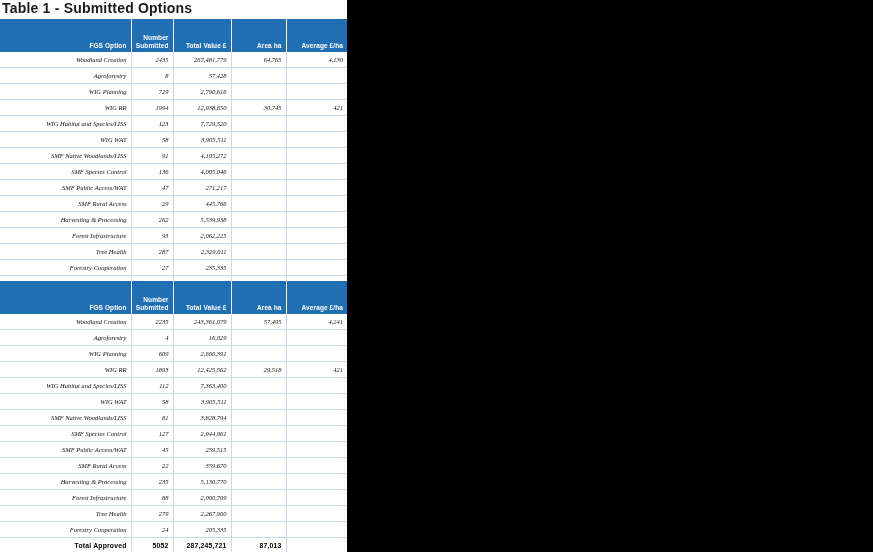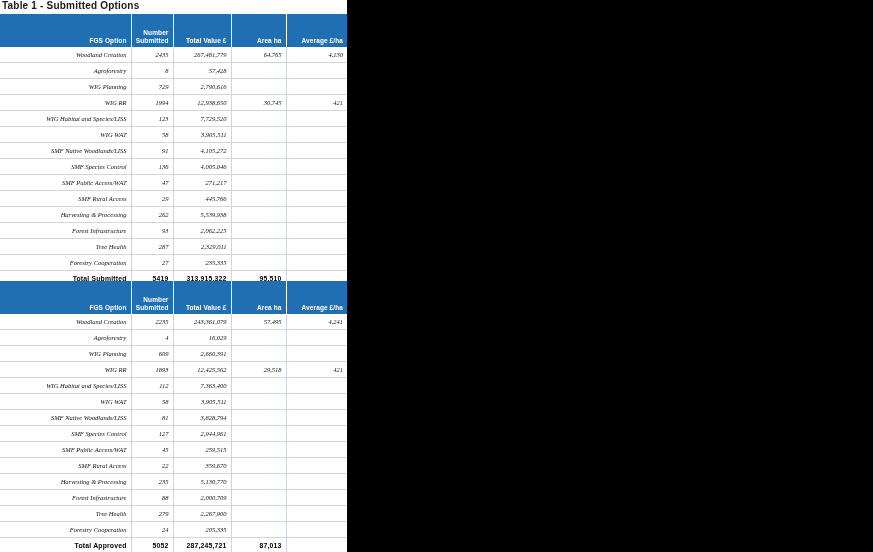--- a/index.html
+++ b/index.html
@@ -30,21 +30,21 @@
   }
   .table-block {
     position: absolute;
     left: 0;
     width: 347px;
   }
   #table1-block { top: 0px; }
   #table2-block { top: 281px; }
 
   .table-title {
-    font-size: 10px;
+    font-size: 14px;
     font-weight: bold;
     color: #1a1a1a;
     font-family: "Liberation Sans", sans-serif;
     padding: 0 8px 3px 2px;
     letter-spacing: 0.2px;
   }
   table.fgs {
     border-collapse: collapse;
     width: 347px;
     table-layout: fixed;

